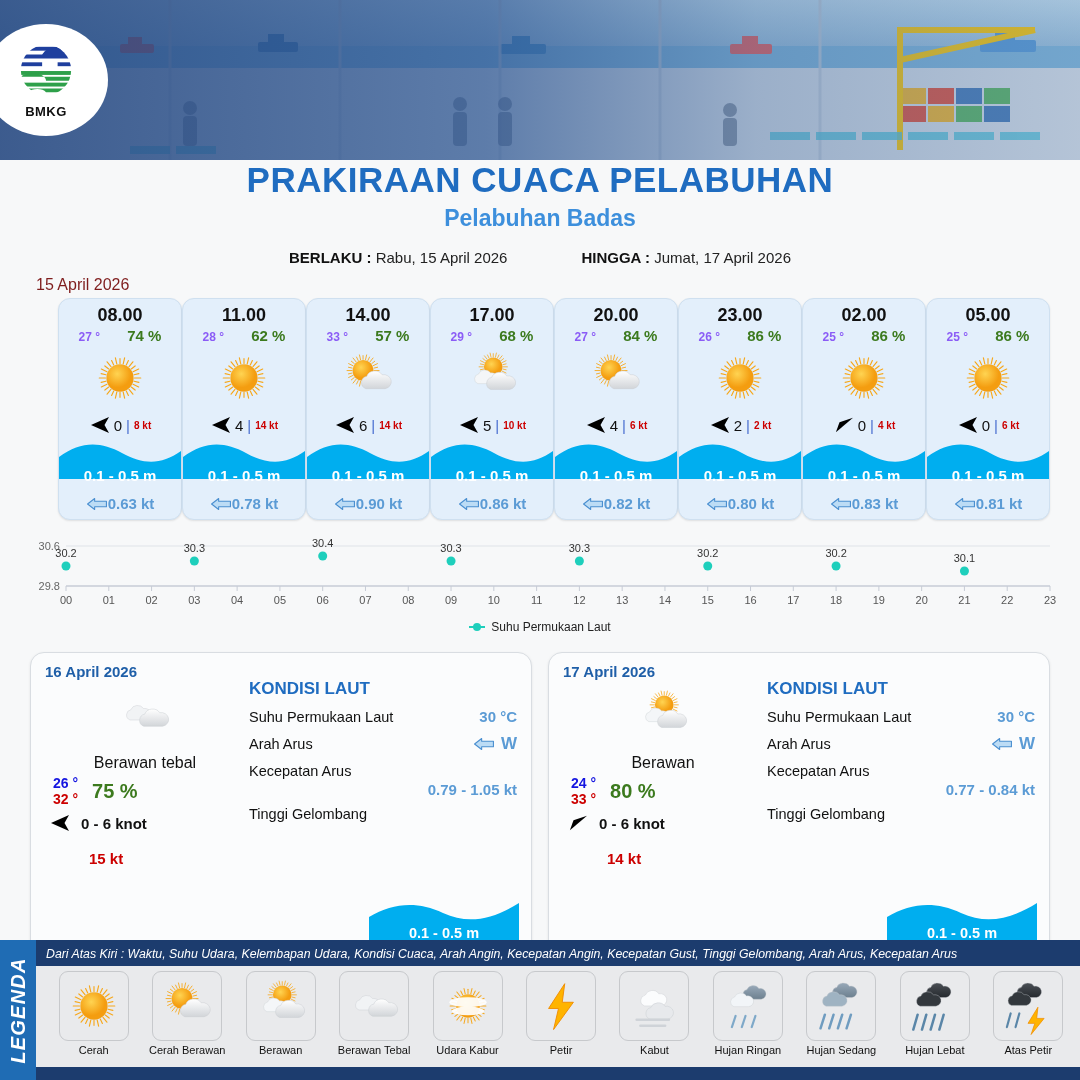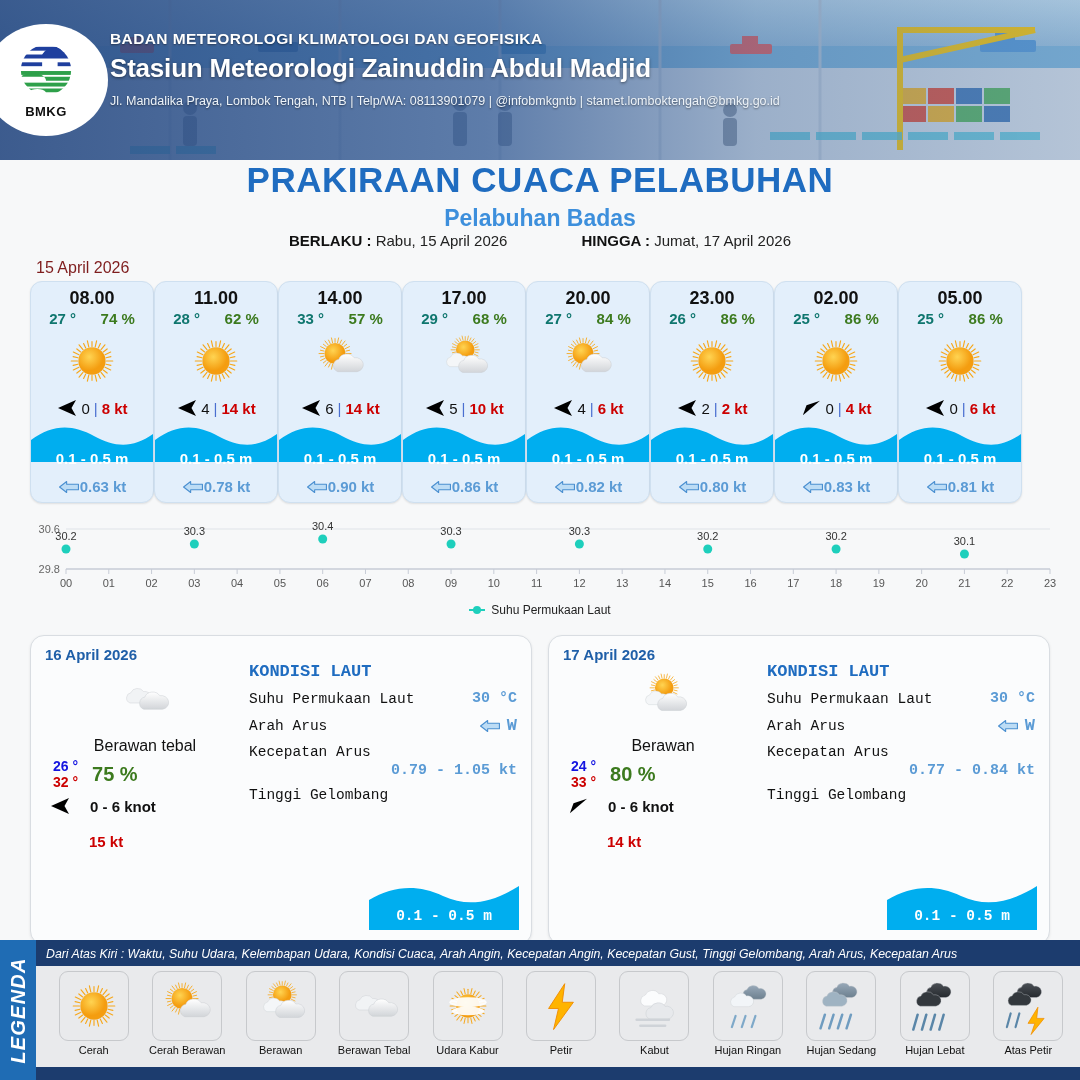--- a/index.html
+++ b/index.html
@@ -31,41 +31,41 @@
   .logo-text { font-size:13px; font-weight:bold; color:#111; letter-spacing:.5px; margin-top:1px;}
   .hdr-texts { position:absolute; left:110px; top:30px; z-index:5; }
   .hdr-l1 { color:#fff; font-size:15.5px; font-weight:bold; letter-spacing:.4px; text-shadow:0 1px 2px rgba(0,0,0,.45); }
   .hdr-l2 { color:#fff; font-size:26px; font-weight:bold; letter-spacing:-.2px; margin-top:5px; text-shadow:0 1px 3px rgba(0,0,0,.5); }
   .hdr-l3 { color:#eef4fa; font-size:12.5px; margin-top:10px; text-shadow:0 1px 2px rgba(0,0,0,.5); }
 
   
   .title-wrap { text-align:center; }
   .title-main { font-size:35px; font-weight:bold; color:#1f6cc0; letter-spacing:.5px; font-stretch:condensed; }
   .title-sub { font-size:23px; font-weight:bold; color:#3d8fdc; margin-top:5px; }
-  .valid-row { margin-top:0; display:flex; justify-content:center; gap:74px; font-size:15px; }
+  .valid-row { margin-top:17px; display:flex; justify-content:center; gap:74px; font-size:15px; }
   .valid-lbl { font-weight:bold; color:#111; }
   .valid-val { color:#222; }
 
   
   .date-label { font-size:16px; font-weight:normal; color:#7f1d1d; margin:10px 0 4px 36px; }
-  .cards { display:flex; gap:0; padding:0 30px; justify-content:flex-start; }
+  .cards { display:flex; gap:0; padding:0 30px; justify-content:flex-end; }
   .card {
     width:124px; background:#e3effb; border:1px solid #cfe0f0; border-radius:12px;
     overflow:hidden; position:relative; box-shadow:0 1px 2px rgba(0,0,0,.10);
   }
   .c-time { text-align:center; font-size:18px; font-weight:bold; color:#111; padding:6px 0 1px; }
   .c-th { display:flex; justify-content:space-around; align-items:baseline; padding:0 6px 1px; }
-  .c-temp { font-size:15px; font-weight:bold; color:#0f766e; }
+  .c-temp { font-size:12px; font-weight:bold; color:#8b5cf6; }
   .c-hum { font-size:15px; font-weight:bold; color:#3c7a1e; }
   .c-icon { height:66px; display:flex; align-items:center; justify-content:center; }
   .c-wind { display:flex; align-items:center; justify-content:center; gap:3px; height:28px; }
   .w-arrow { width:22px; height:18px; }
   .w-deg { font-size:15px; color:#111; font-weight:normal; }
   .w-bar { color:#4a6fd0; font-size:15px; margin:0 1px; }
-  .w-gust { font-size:15px; font-weight:bold; color:#cc0000; }
+  .w-gust { font-size:10px; font-weight:bold; color:#cc0000; }
   .c-wave { position:relative; height:52px; }
   .c-wave svg { position:absolute; left:0; top:0; width:100%; height:100%; }
   .c-wave span {
     position:absolute; left:0; right:0; bottom:7px; text-align:center;
     font-size:15px; font-weight:bold; color:#fff; z-index:2;
   }
   .c-cur { display:flex; align-items:center; justify-content:center; gap:0; padding:4px 0 7px; }
   .cur-arrow { width:22px; height:14px; }
   .cur-val { font-size:15px; font-weight:bold; color:#5b9bd5; }
 
@@ -85,24 +85,24 @@
   }
   .p-left { width:200px; position:relative; }
   .p-date { font-size:15px; font-weight:bold; color:#1f5fa8; }
   .p-icon { height:64px; display:flex; align-items:center; justify-content:center; margin-top:4px; }
   .p-cond { text-align:center; font-size:16px; color:#111; margin-top:6px; }
   .p-temps { display:flex; align-items:center; gap:14px; margin-top:3px; padding-left:8px; }
   .p-tcol { display:flex; flex-direction:column; }
   .p-tmin { font-size:14px; font-weight:bold; color:#1414e0; }
   .p-tmax { font-size:14px; font-weight:bold; color:#cc0000; }
   .p-hum { font-size:20px; font-weight:bold; color:#3c7a1e; }
-  .p-wind { display:flex; align-items:center; gap:19px; margin-top:7px; padding-left:4px; }
+  .p-wind { display:flex; align-items:center; gap:10px; margin-top:7px; padding-left:4px; }
   .p-wrange { font-size:15px; font-weight:bold; color:#111; }
   .p-gust { font-size:15px; font-weight:bold; color:#cc0000; margin-top:18px; padding-left:44px; }
-  .p-right { flex:1; position:relative; padding-left:4px;font-family:Liberation Mono, monospace; }
+  .p-right { flex:1; position:relative; padding-left:4px; }
   .p-sea-title { font-size:17px; font-weight:bold; color:#1f6cc0; margin-top:16px; }
   .p-row { display:flex; justify-content:space-between; align-items:center; margin-top:9px; }
   .p-rlabel { font-size:14.5px; color:#111; }
   .p-rval { font-size:15px; font-weight:bold; color:#5b9bd5; }
   .p-dir { display:flex; align-items:center; gap:6px; }
   .p-dirtext { font-size:17px; font-weight:bold; color:#5b9bd5; }
   .p-curspeed { text-align:right; font-size:15px; font-weight:bold; color:#5b9bd5; margin-top:2px; }
   .p-wavebox { position:absolute; right:-2px; bottom:2px; width:150px; height:50px; }
   .p-wavebox svg { position:absolute; left:0; top:0; width:100%; height:100%; }
   .p-wavebox span {
@@ -232,25 +232,20 @@
           <rect x="2" y="31" width="60" height="4"></rect>
           <path d="M2 37 h60 v4 h-30 a14 8 0 0 0 -28 0 z"></path>
           <rect x="8" y="43" width="48" height="4"></rect>
           <path d="M14 49 h38 v4 h-20 a10 6 0 0 0 -18 0 z"></path>
         </g>
       </g>
     </svg>
     <div class="logo-text">BMKG</div>
   </div>
 
-  <div class="hdr-texts">
-    <div class="hdr-l1">BADAN METEOROLOGI KLIMATOLOGI DAN GEOFISIKA</div>
-    <div class="hdr-l2">Stasiun Meteorologi Zainuddin Abdul Madjid</div>
-    <div class="hdr-l3">Jl. Mandalika Praya, Lombok Tengah, NTB | Telp/WA: 08113901079 | @infobmkgntb | stamet.lomboktengah@bmkg.go.id</div>
-  </div>
 </div>
 
 <div class="title-wrap">
   <div class="title-main">PRAKIRAAN CUACA PELABUHAN</div>
   <div class="title-sub">Pelabuhan Badas</div>
   <div class="valid-row">
     <div>
       <span class="valid-lbl">BERLAKU :</span>
       <span class="valid-val">Rabu, 15 April 2026</span>
     </div>

